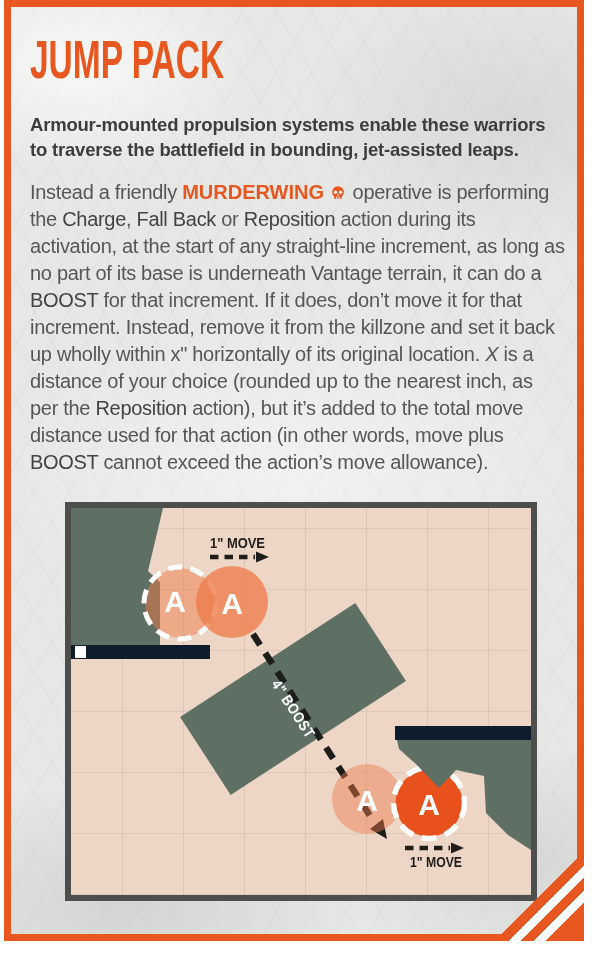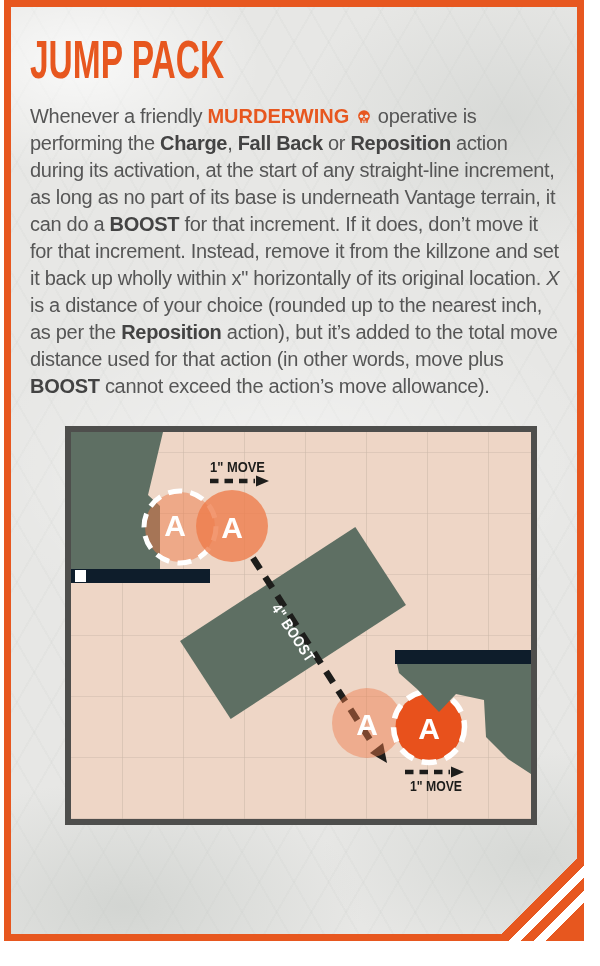--- a/index.html
+++ b/index.html
@@ -34,21 +34,21 @@
   .intro{
     margin:26px 0 0 0;
     font-size:18.5px;line-height:25px;font-weight:bold;
     color:#3d3d3d;letter-spacing:-.2px;
   }
   .rules{
     margin:17px 0 0 0;
     font-size:20px;line-height:27px;
     color:#565656;letter-spacing:-.3px;
   }
-  .rules .b{font-weight:bold;color:#434343;}
+  .rules .b{font-weight:normal;color:#434343;}
   .rules .i{font-style:italic;}
   .rules .kw{font-weight:bold;color:#e7571f;letter-spacing:0;margin-top:41px;}
   .skull{display:inline-block;vertical-align:-1px;margin:0 1px;}
   .diagram{
     display:block;
     margin:26px 0 0 35px;
     border:6px solid #4e4e4c;
     background:#eed6c6;
   }
   .dg-label{font-family:"Liberation Sans",sans-serif;font-weight:bold;font-size:15px;fill:#1d1d1b;}
@@ -66,22 +66,23 @@
   }
 </style>
 </head>
 <body>
 
 <div class="card">
   <div class="content">
 
     <h1 class="title">JUMP PACK</h1>
 
+    <p class="intro">Armour-mounted propulsion systems enable these warriors to traverse the battlefield in bounding, jet-assisted leaps.</p>
 
-    <p class="rules"><span>Whenever a friendly </span><span class="kw">MURDERWING</span>
+    <p class="rules"><span>Instead a friendly </span><span class="kw">MURDERWING</span>
   <svg class="skull" width="16" height="14" viewBox="0 0 16 14" aria-hidden="true">
     <circle cx="8" cy="6.1" r="5.9" fill="#e7571f"></circle>
     <rect x="4.2" y="7.5" width="7.6" height="5.6" rx="1" fill="#e7571f"></rect>
     <circle cx="5.5" cy="6.2" r="1.8" fill="#e9e9e7"></circle>
     <circle cx="10.5" cy="6.2" r="1.8" fill="#e9e9e7"></circle>
     <rect x="7.3" y="8.2" width="1.4" height="1.6" fill="#e9e9e7"></rect>
     <rect x="5.9" y="10.6" width="0.9" height="2.6" fill="#e9e9e7"></rect>
     <rect x="7.6" y="10.6" width="0.9" height="2.6" fill="#e9e9e7"></rect>
     <rect x="9.3" y="10.6" width="0.9" height="2.6" fill="#e9e9e7"></rect>
   </svg>

